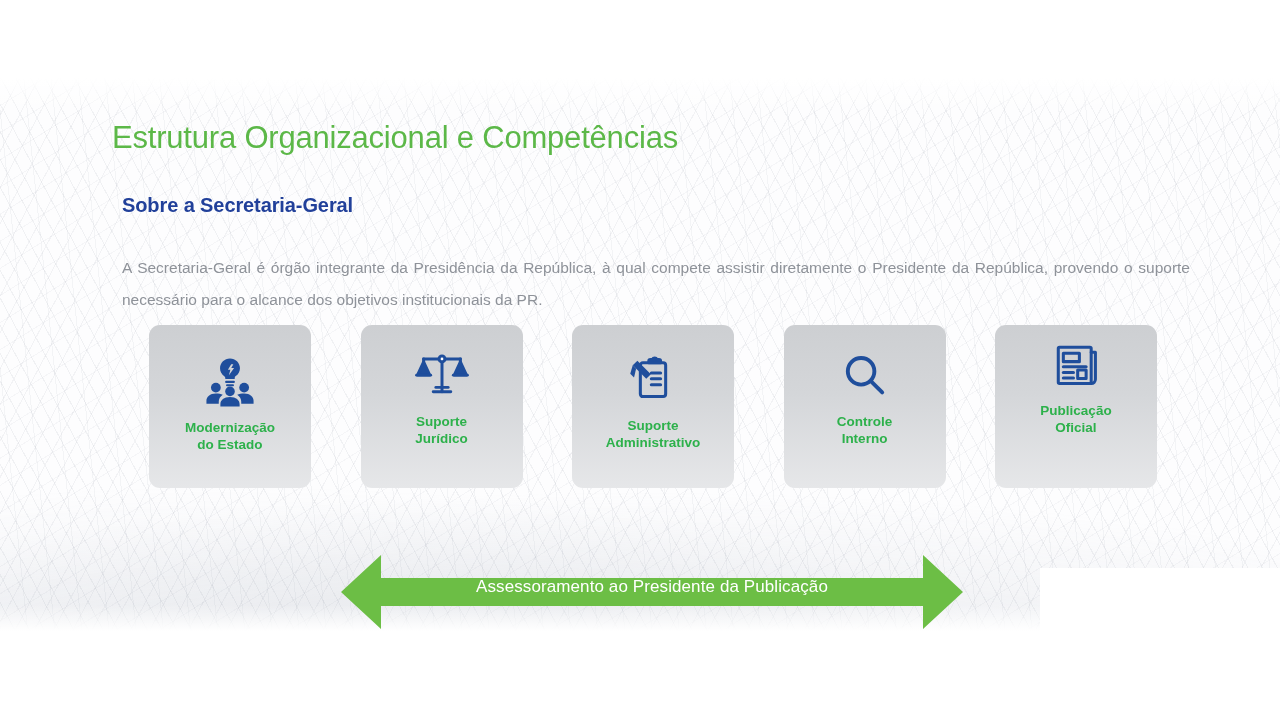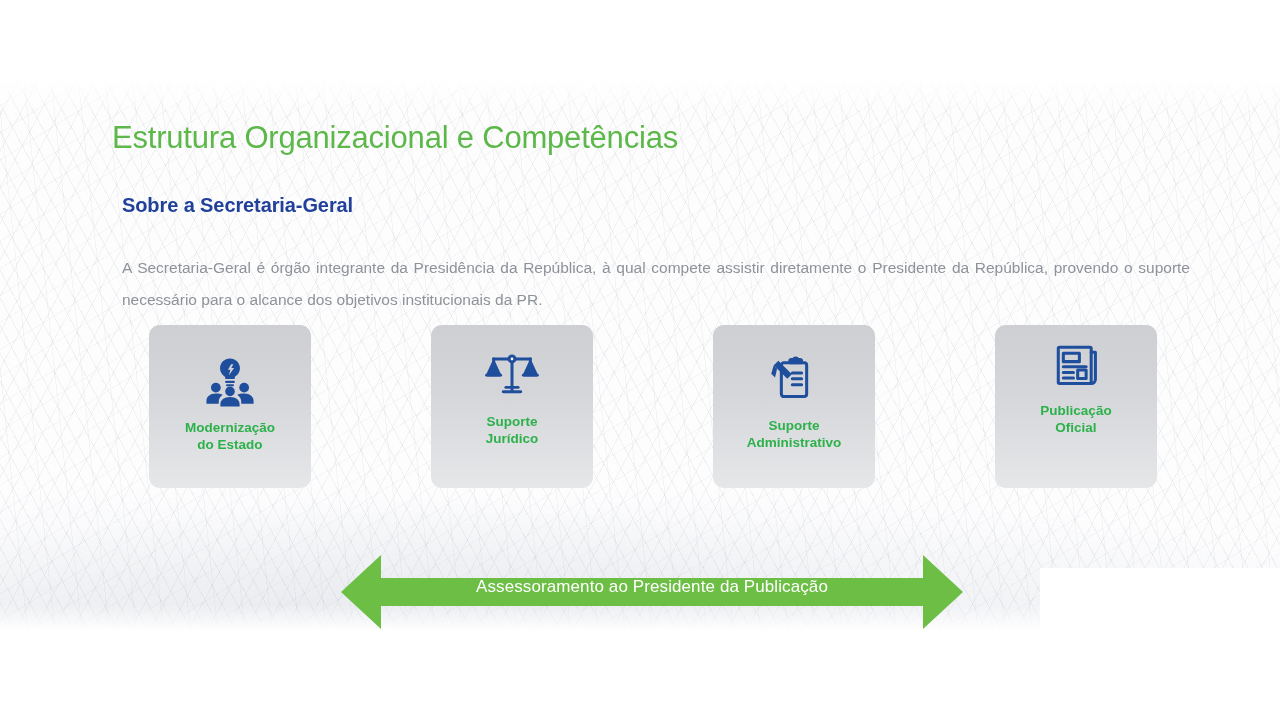--- a/index.html
+++ b/index.html
@@ -198,20 +198,30 @@
           <line x1="30" y1="33" x2="41" y2="33"></line>
           <line x1="30" y1="40" x2="41" y2="40"></line>
           <path d="M13.5 11.5 8 17l16 16 5.5-5.5z" fill="#1f4e9c" stroke="none"></path>
           <path d="M8 17 5 27l4.5 4.5L12 21z" fill="#1f4e9c" stroke="none"></path>
         </svg>
       </span>
       <span class="lbl">Suporte
 Administrativo</span>
     </div>
 
+    <div class="card" data-idx="3">
+      <span class="ico">
+        <svg width="50" height="50" viewBox="0 0 64 64" fill="none" stroke="#1f4e9c" stroke-width="5" stroke-linecap="round">
+          <circle cx="27" cy="26" r="17"></circle>
+          <line x1="39.5" y1="38.5" x2="54" y2="53"></line>
+        </svg>
+      </span>
+      <span class="lbl">Controle
+Interno</span>
+    </div>
 
     <div class="card" data-idx="4">
       <span class="ico">
         <svg width="54" height="54" viewBox="0 0 64 64" fill="none" stroke="#1f4e9c" stroke-width="3.6" stroke-linecap="round" stroke-linejoin="round">
           <path d="M50 17h5v32a5 5 0 0 1-5 5"></path>
           <rect x="11" y="11" width="39" height="43" rx="1.5"></rect>
           <rect x="17" y="18" width="19" height="10"></rect>
           <line x1="17" y1="34" x2="44" y2="34"></line>
           <line x1="17" y1="41" x2="29" y2="41"></line>
           <line x1="17" y1="47.5" x2="29" y2="47.5"></line>

